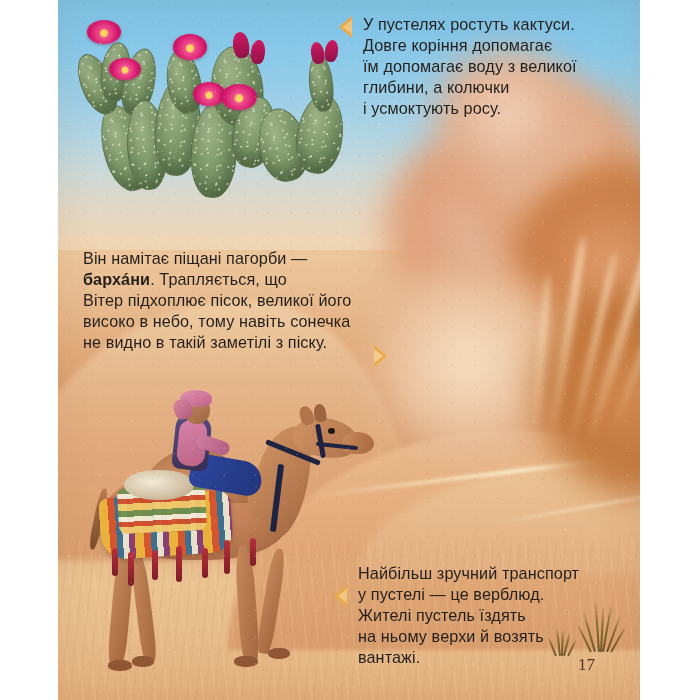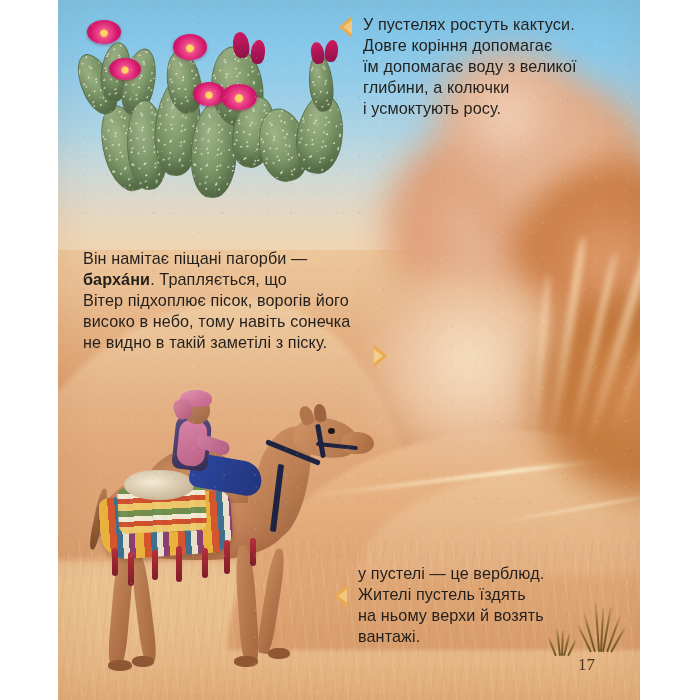--- a/index.html
+++ b/index.html
@@ -336,27 +336,28 @@
       <div class="tline">Довге коріння допомагає</div>
       <div class="tline">їм допомагає воду з великої</div>
       <div class="tline">глибини, а колючки</div>
       <div class="tline">і усмоктують росу.</div>
     </div>
 
     <div class="marker mk-right" id="mk2"></div>
     <div class="tblock" id="block-storm">
       <div class="tline">Він намітає піщані пагорби —</div>
       <div class="tline"><b>бархáни</b>. Трапляється, що</div>
-      <div class="tline">Вітер підхоплює пісок, ворогів його</div>
+      <div class="tline">Вітер підхоплює пісок, великої його</div>
       <div class="tline">високо в небо, тому навіть сонечка</div>
       <div class="tline">не видно в такій заметілі з піску.</div>
     </div>
 
     <div class="marker mk-left" id="mk3"></div>
     <div class="tblock" id="block-camel">
+      <div class="tline">Найбільш зручний транспорт</div>
       <div class="tline">у пустелі — це верблюд.</div>
       <div class="tline">Жителі пустель їздять</div>
       <div class="tline">на ньому верхи й возять</div>
       <div class="tline">вантажі.</div>
     </div>
 
     <div id="pageno">17</div>
 
   </div>
 </div>

